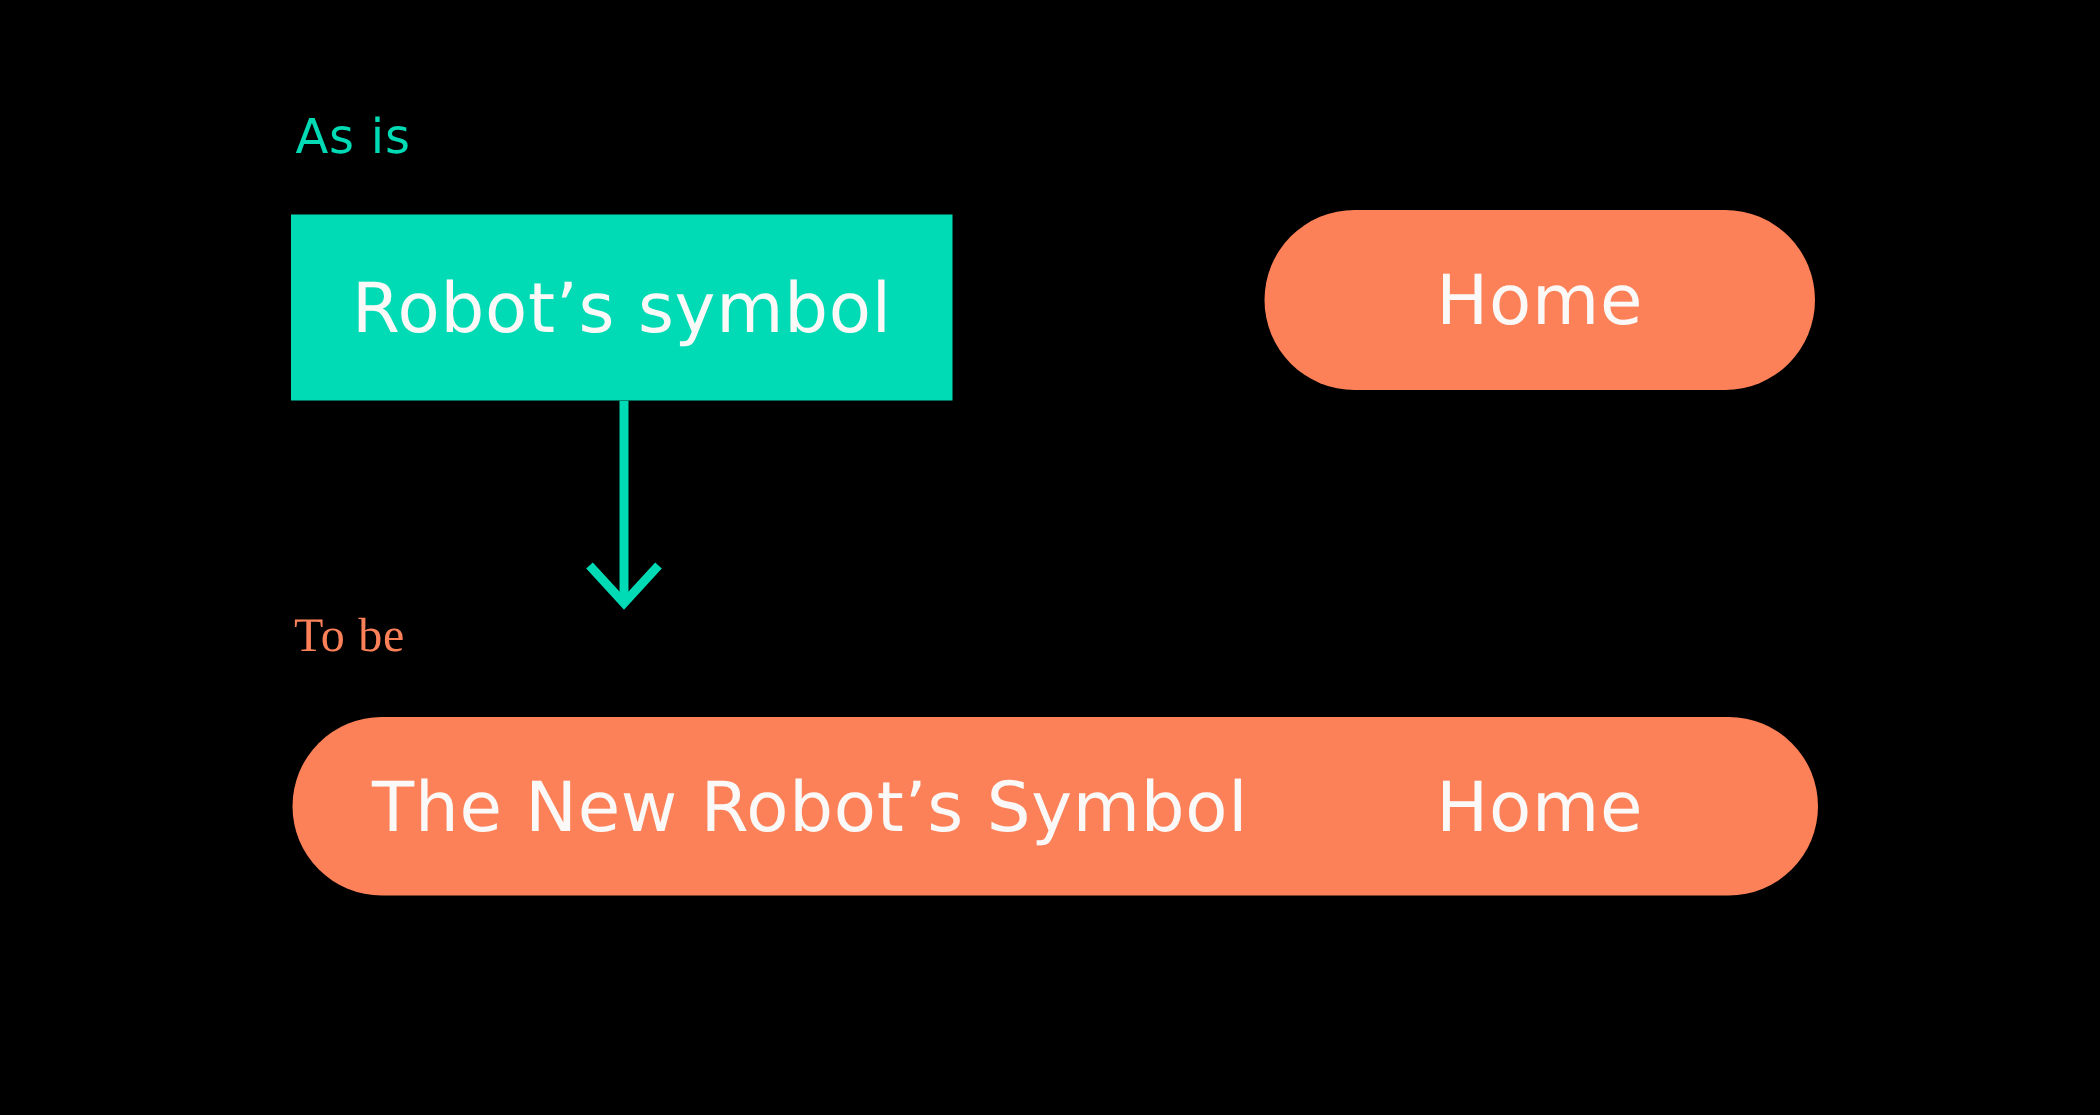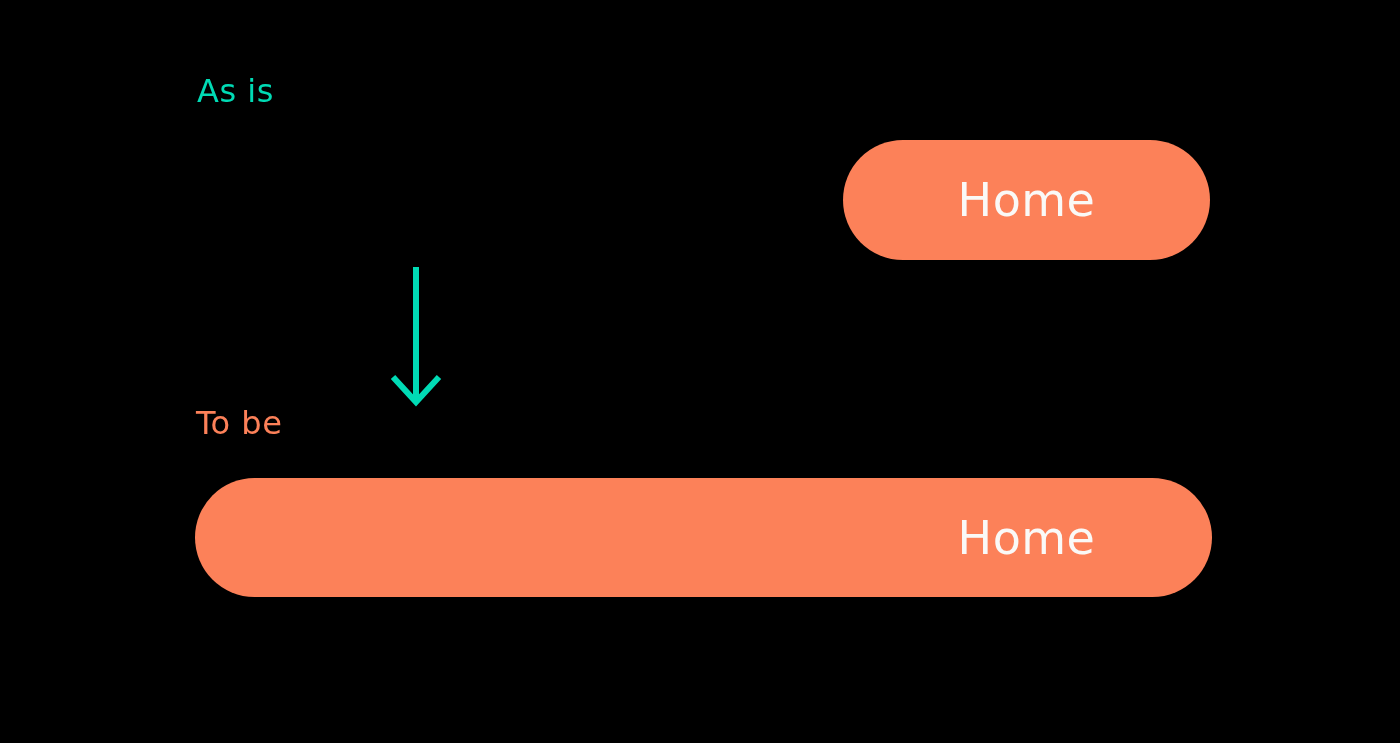--- a/index.html
+++ b/index.html
@@ -24,20 +24,21 @@
   }
   .as-is-label {
     left: 197px;
     top: 74px;
     color: var(--color-teal, #00DBB5);
   }
   .to-be-label {
     left: 196px;
     top: 406px;
     color: var(--color-coral, #FC8159);
+    font-family: Liberation Serif, serif;
   }
   .symbol-box {
     position: absolute;
     left: 194px;
     top: 143px;
     width: 441px;
     height: 124px;
     background: var(--color-teal, #00DBB5);
     display: flex;
     align-items: center;
@@ -101,29 +102,33 @@
     justify-content: center;
   }
 </style>
 </head>
 <body>
 
 <div class="canvas">
 
   <div class="section-label as-is-label">As is</div>
 
+  <div class="symbol-box">
+    <span class="big-text">Robot’s symbol</span>
+  </div>
 
   <div class="home-pill">
     <span class="big-text">Home</span>
   </div>
 
   <svg class="arrow-svg" viewBox="0 0 56 142" aria-hidden="true">
     <line x1="28" y1="0" x2="28" y2="133"></line>
     <polyline points="5,110 28,135 51,110"></polyline>
   </svg>
 
   <div class="section-label to-be-label">To be</div>
 
   <div class="merged-bar">
+    <span class="merged-symbol big-text">The New Robot’s Symbol</span>
     <span class="merged-home big-text">Home</span>
   </div>
 
 </div>
 
 </body></html>

